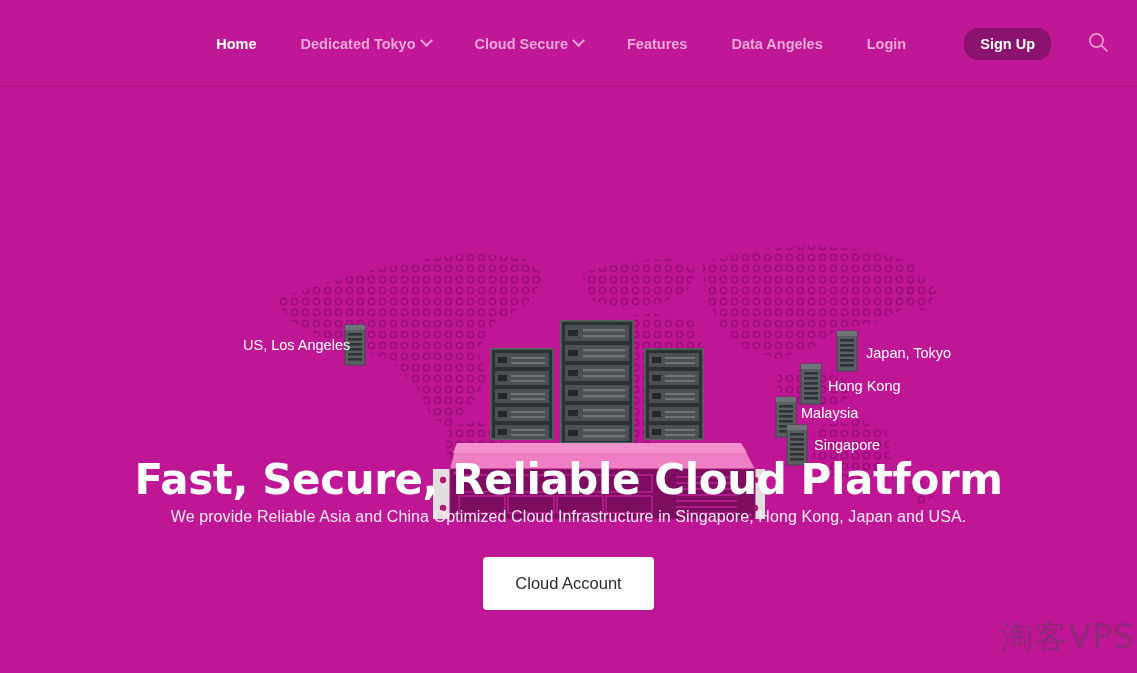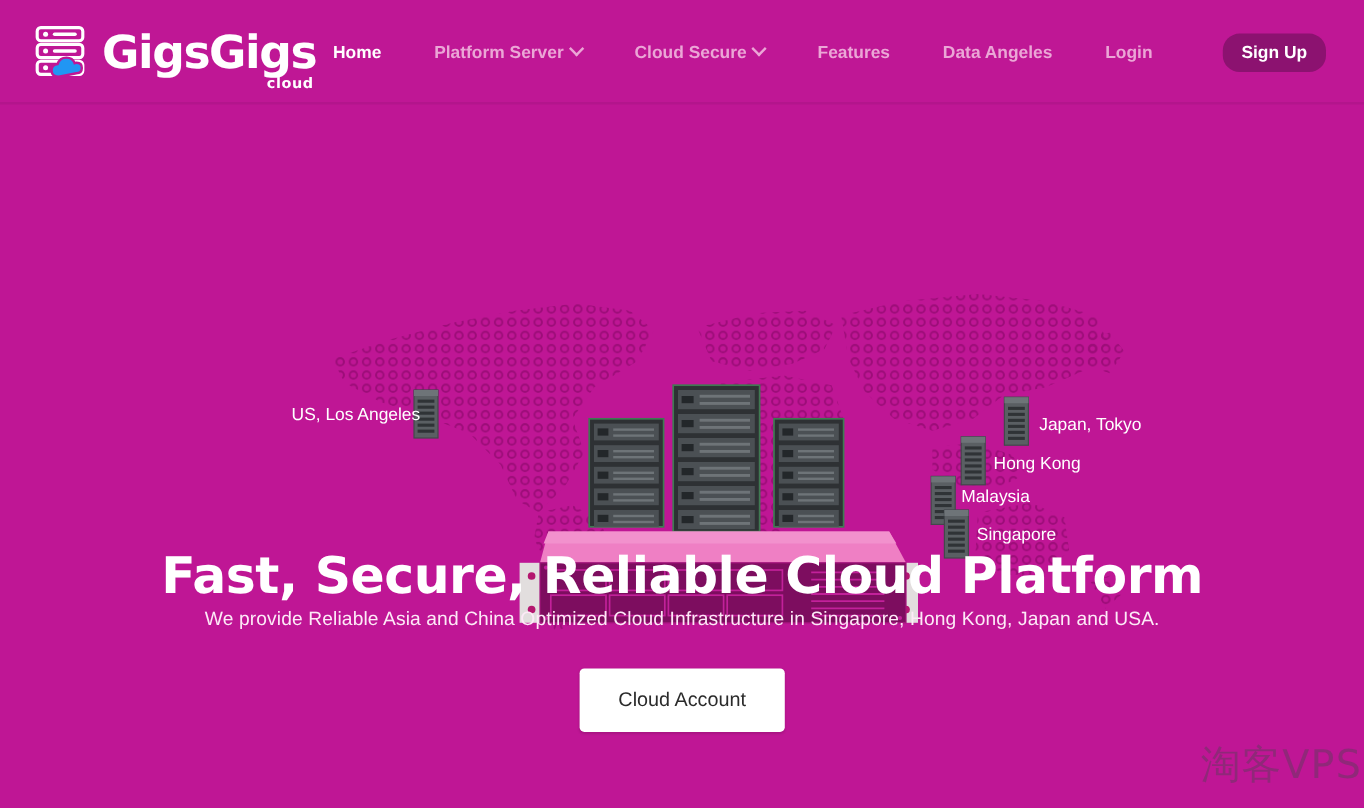--- a/index.html
+++ b/index.html
@@ -199,53 +199,29 @@
     opacity: 0.95;
   }
 
   
 </style>
 </head>
 <body>
 
 <header class="site-header">
 
-  <a class="logo" href="#">
-    <span class="logo-mark">
-      <svg width="54" height="48" viewBox="0 0 54 48" aria-hidden="true">
-
-        <rect x="4" y="3" width="38" height="11" rx="3" fill="none" stroke="#ffffff" stroke-width="2.6"></rect>
-        <rect x="4" y="17" width="38" height="11" rx="3" fill="none" stroke="#ffffff" stroke-width="2.6"></rect>
-        <rect x="4" y="31" width="38" height="11" rx="3" fill="none" stroke="#ffffff" stroke-width="2.6"></rect>
-        <circle cx="11" cy="8.5" r="2.1" fill="#ffffff"></circle>
-        <circle cx="11" cy="22.5" r="2.1" fill="#ffffff"></circle>
-        <circle cx="11" cy="36.5" r="2.1" fill="#ffffff"></circle>
-        <rect x="17" y="7" width="20" height="3" rx="1.5" fill="#ffffff"></rect>
-        <rect x="17" y="21" width="20" height="3" rx="1.5" fill="#ffffff"></rect>
-        <rect x="17" y="35" width="20" height="3" rx="1.5" fill="#ffffff"></rect>
-
-        <g>
-          <path d="M22 44 q-6 0 -6 -5.4 q0 -4.6 5 -5.2 q1.6 -5.4 7.4 -5.4 q5.2 0 6.8 4.6 q0.8 -0.3 1.6 -0.3 q4.4 0 4.4 4.4 q0 4.4 -4.6 4.4 z" fill="#2196f3" stroke="#bf1795" stroke-width="2"></path>
-        </g>
-      </svg>
-    </span>
-    <span class="logo-text-wrap">
-      <span class="logo-text">GigsGigs</span>
-      <span class="logo-sub">cloud</span>
-    </span>
-  </a>
 
   <nav class="main-nav">
 
     <a class="nav-item active" href="#">
       <span>Home</span>
     </a>
 
     <a class="nav-item" href="#">
-      <span>Platform Server</span>
+      <span>Dedicated Tokyo</span>
       <span class="chev"></span>
     </a>
 
     <a class="nav-item" href="#">
       <span>Cloud Secure</span>
       <span class="chev"></span>
     </a>
 
     <a class="nav-item" href="#">
       <span>Features</span>

